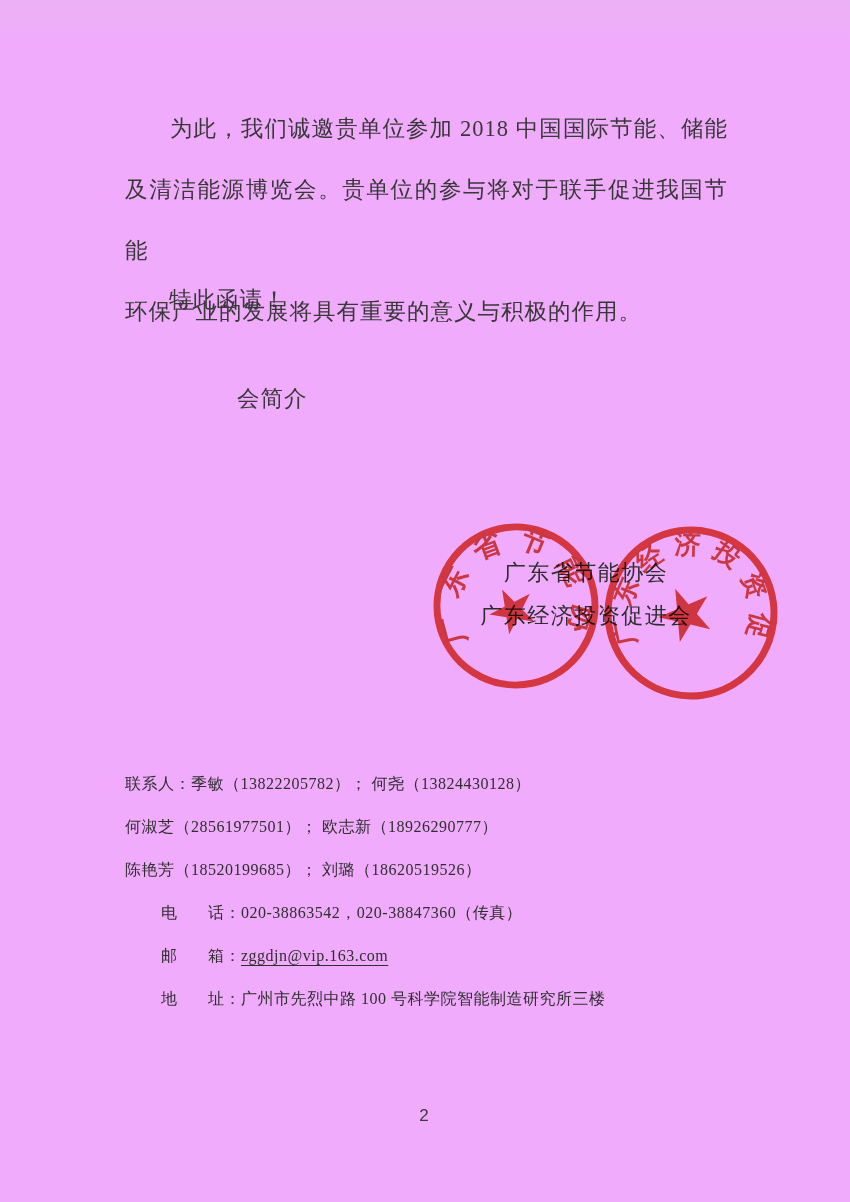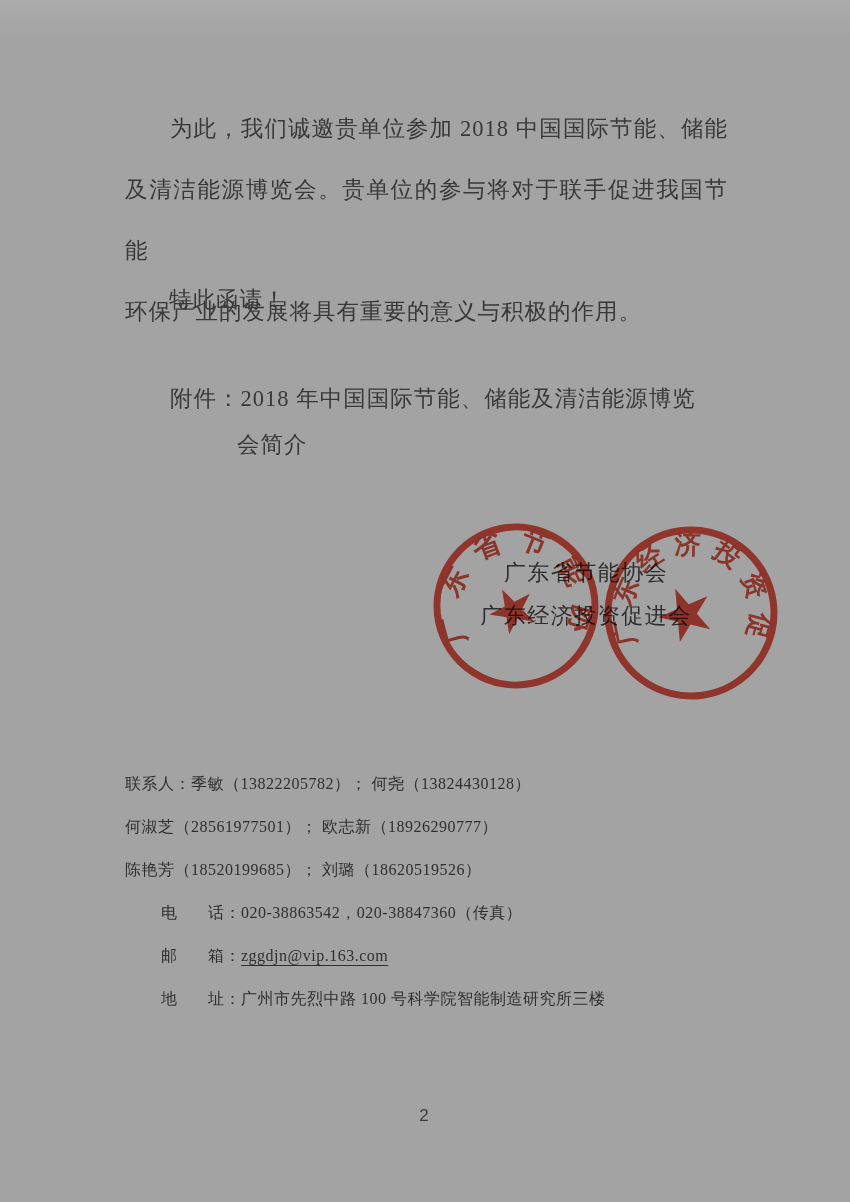--- a/index.html
+++ b/index.html
@@ -1,21 +1,21 @@
 <!DOCTYPE html>
 <html><head>
 <meta charset="utf-8">
 <style>
   html,body { margin:0; padding:0; background:#e9e9e9; }
   .page {
     position: relative;
     width: 850px;
     height: 1202px;
     margin: 0 auto;
-    background: #a3a3a3;
+    background: #f0abfc;
     overflow: hidden;
     font-family: "Liberation Serif", "DejaVu Serif", serif;
     color: #333;
   }
   .page::before{
     content:"";
     position:absolute; left:0; top:0; right:0; height:40px;
     background: linear-gradient(180deg, rgba(210,210,210,0.18), rgba(255,255,255,0));
     pointer-events:none;
   }
@@ -87,21 +87,20 @@
 
   <div class="para">
     <div class="pline first">为此，我们诚邀贵单位参加 2018 中国国际节能、储能</div>
     <div class="pline">及清洁能源博览会。贵单位的参与将对于联手促进我国节能</div>
     <div class="pline last">环保产业的发展将具有重要的意义与积极的作用。</div>
   </div>
 
   <div class="closing">特此函请！</div>
 
   <div class="attachment">
-    <div class="att1">附件：2018 年中国国际节能、储能及清洁能源博览</div>
     <div class="att2">会简介</div>
   </div>
 
   <div class="signature">
     <div>广东省节能协会</div>
     <div>广东经济投资促进会</div>
   </div>
 
   <svg class="stamp stamp-left" width="176" height="176" viewBox="0 0 176 176">
     <circle cx="88" cy="88" r="79" fill="none" stroke="#de3a28" stroke-width="7"></circle>

